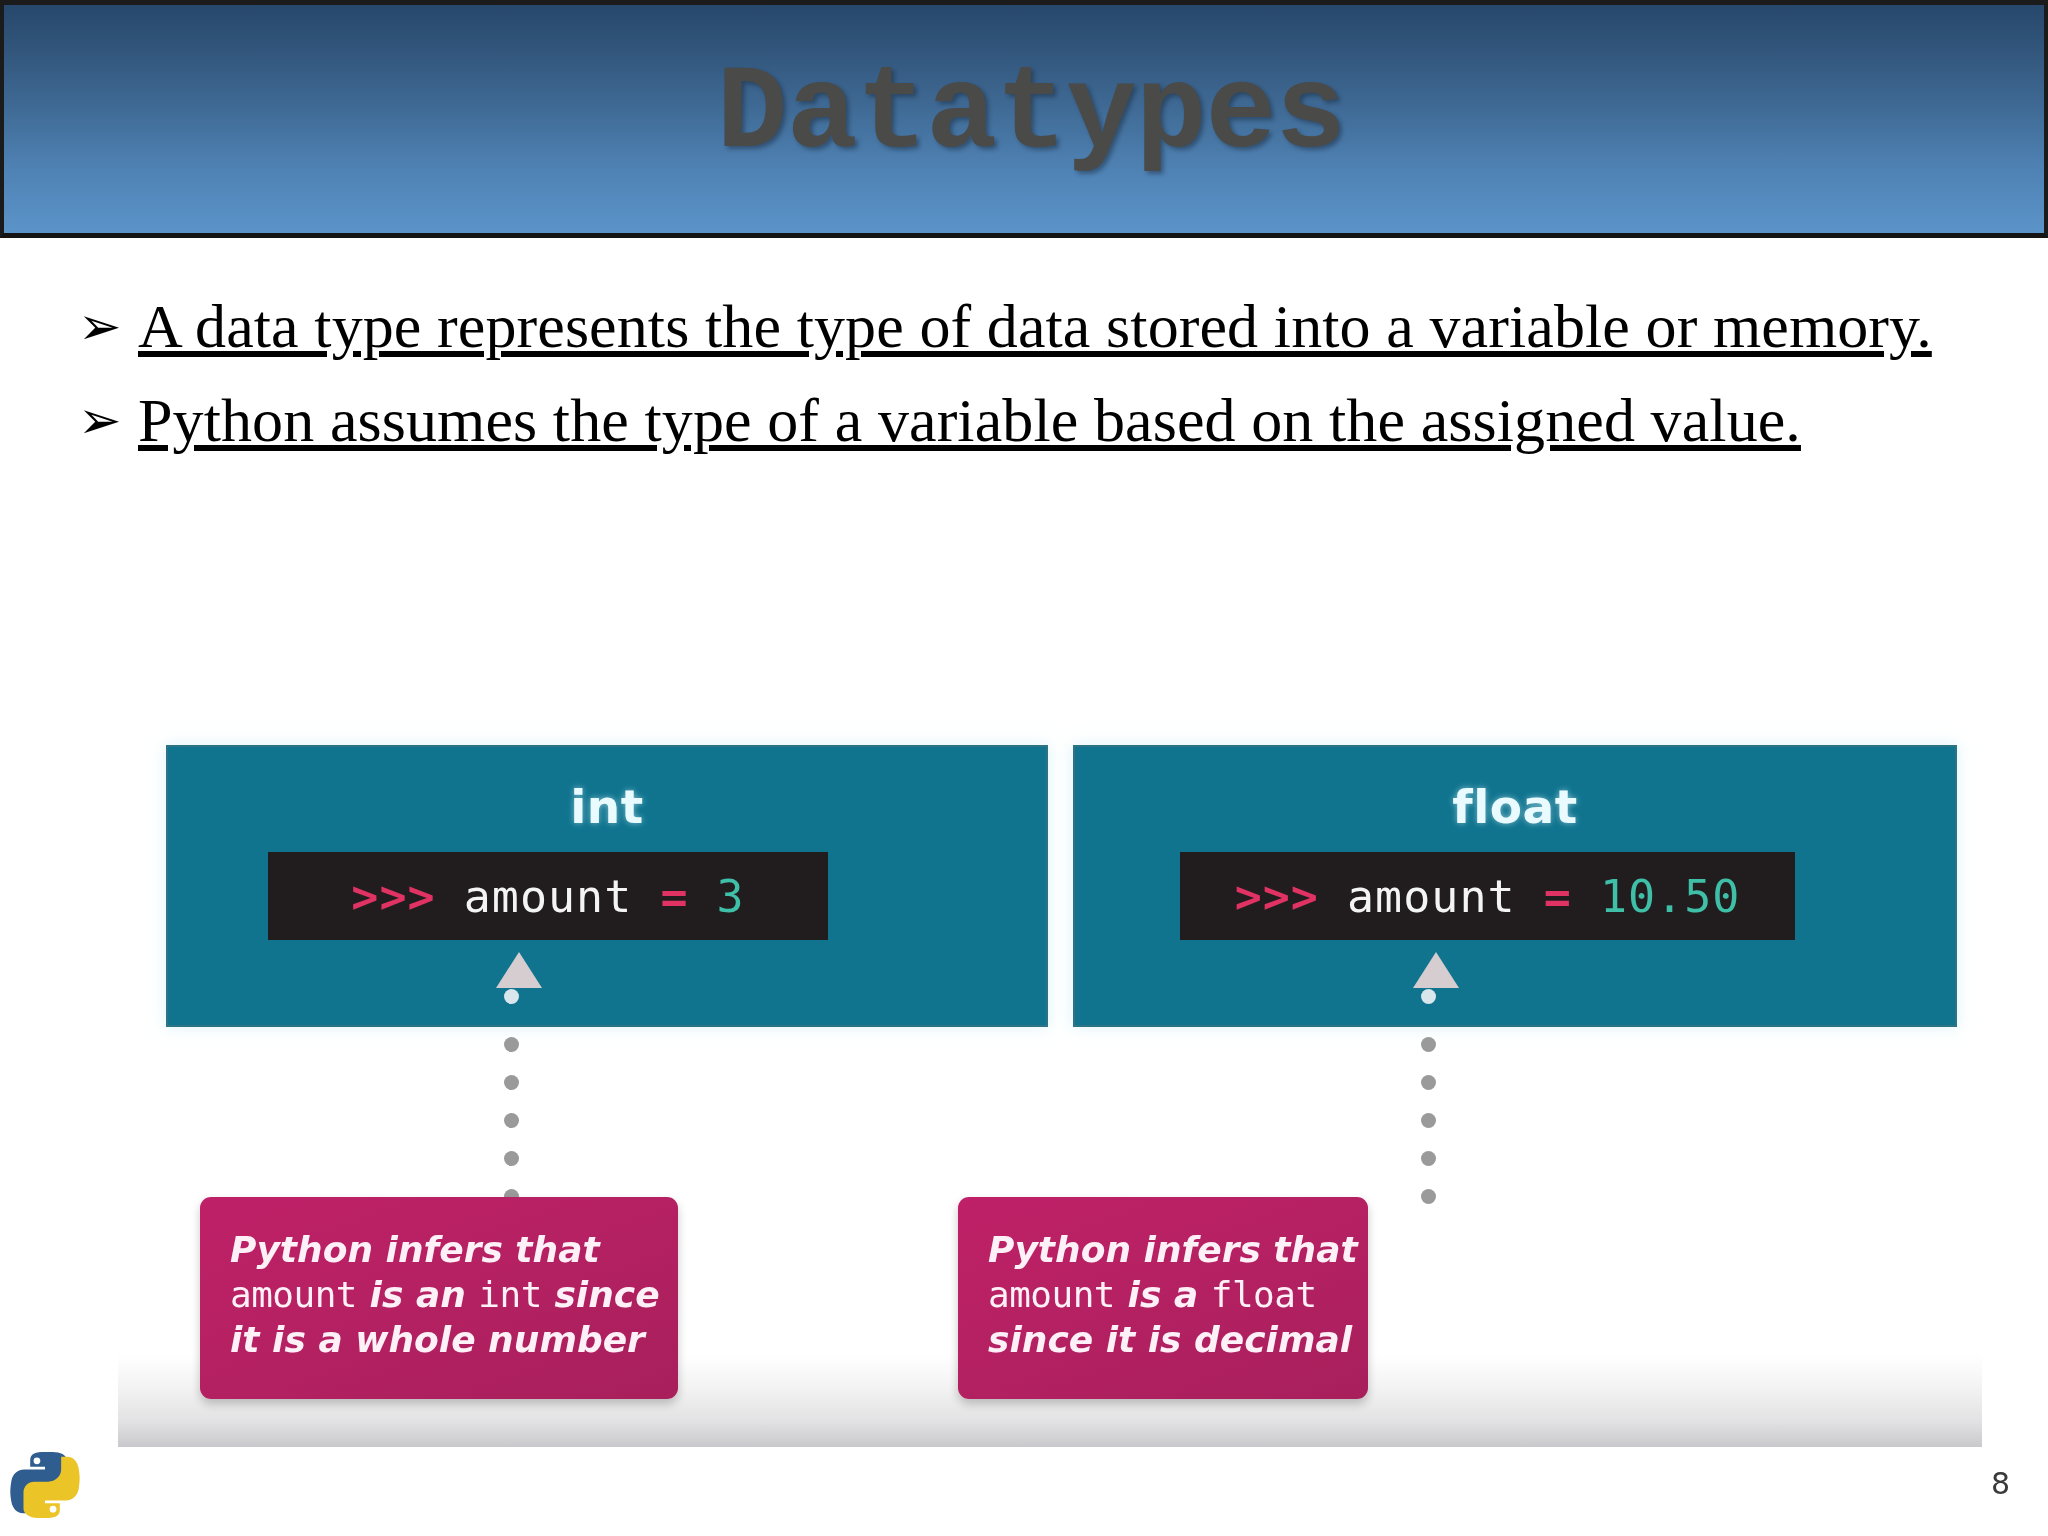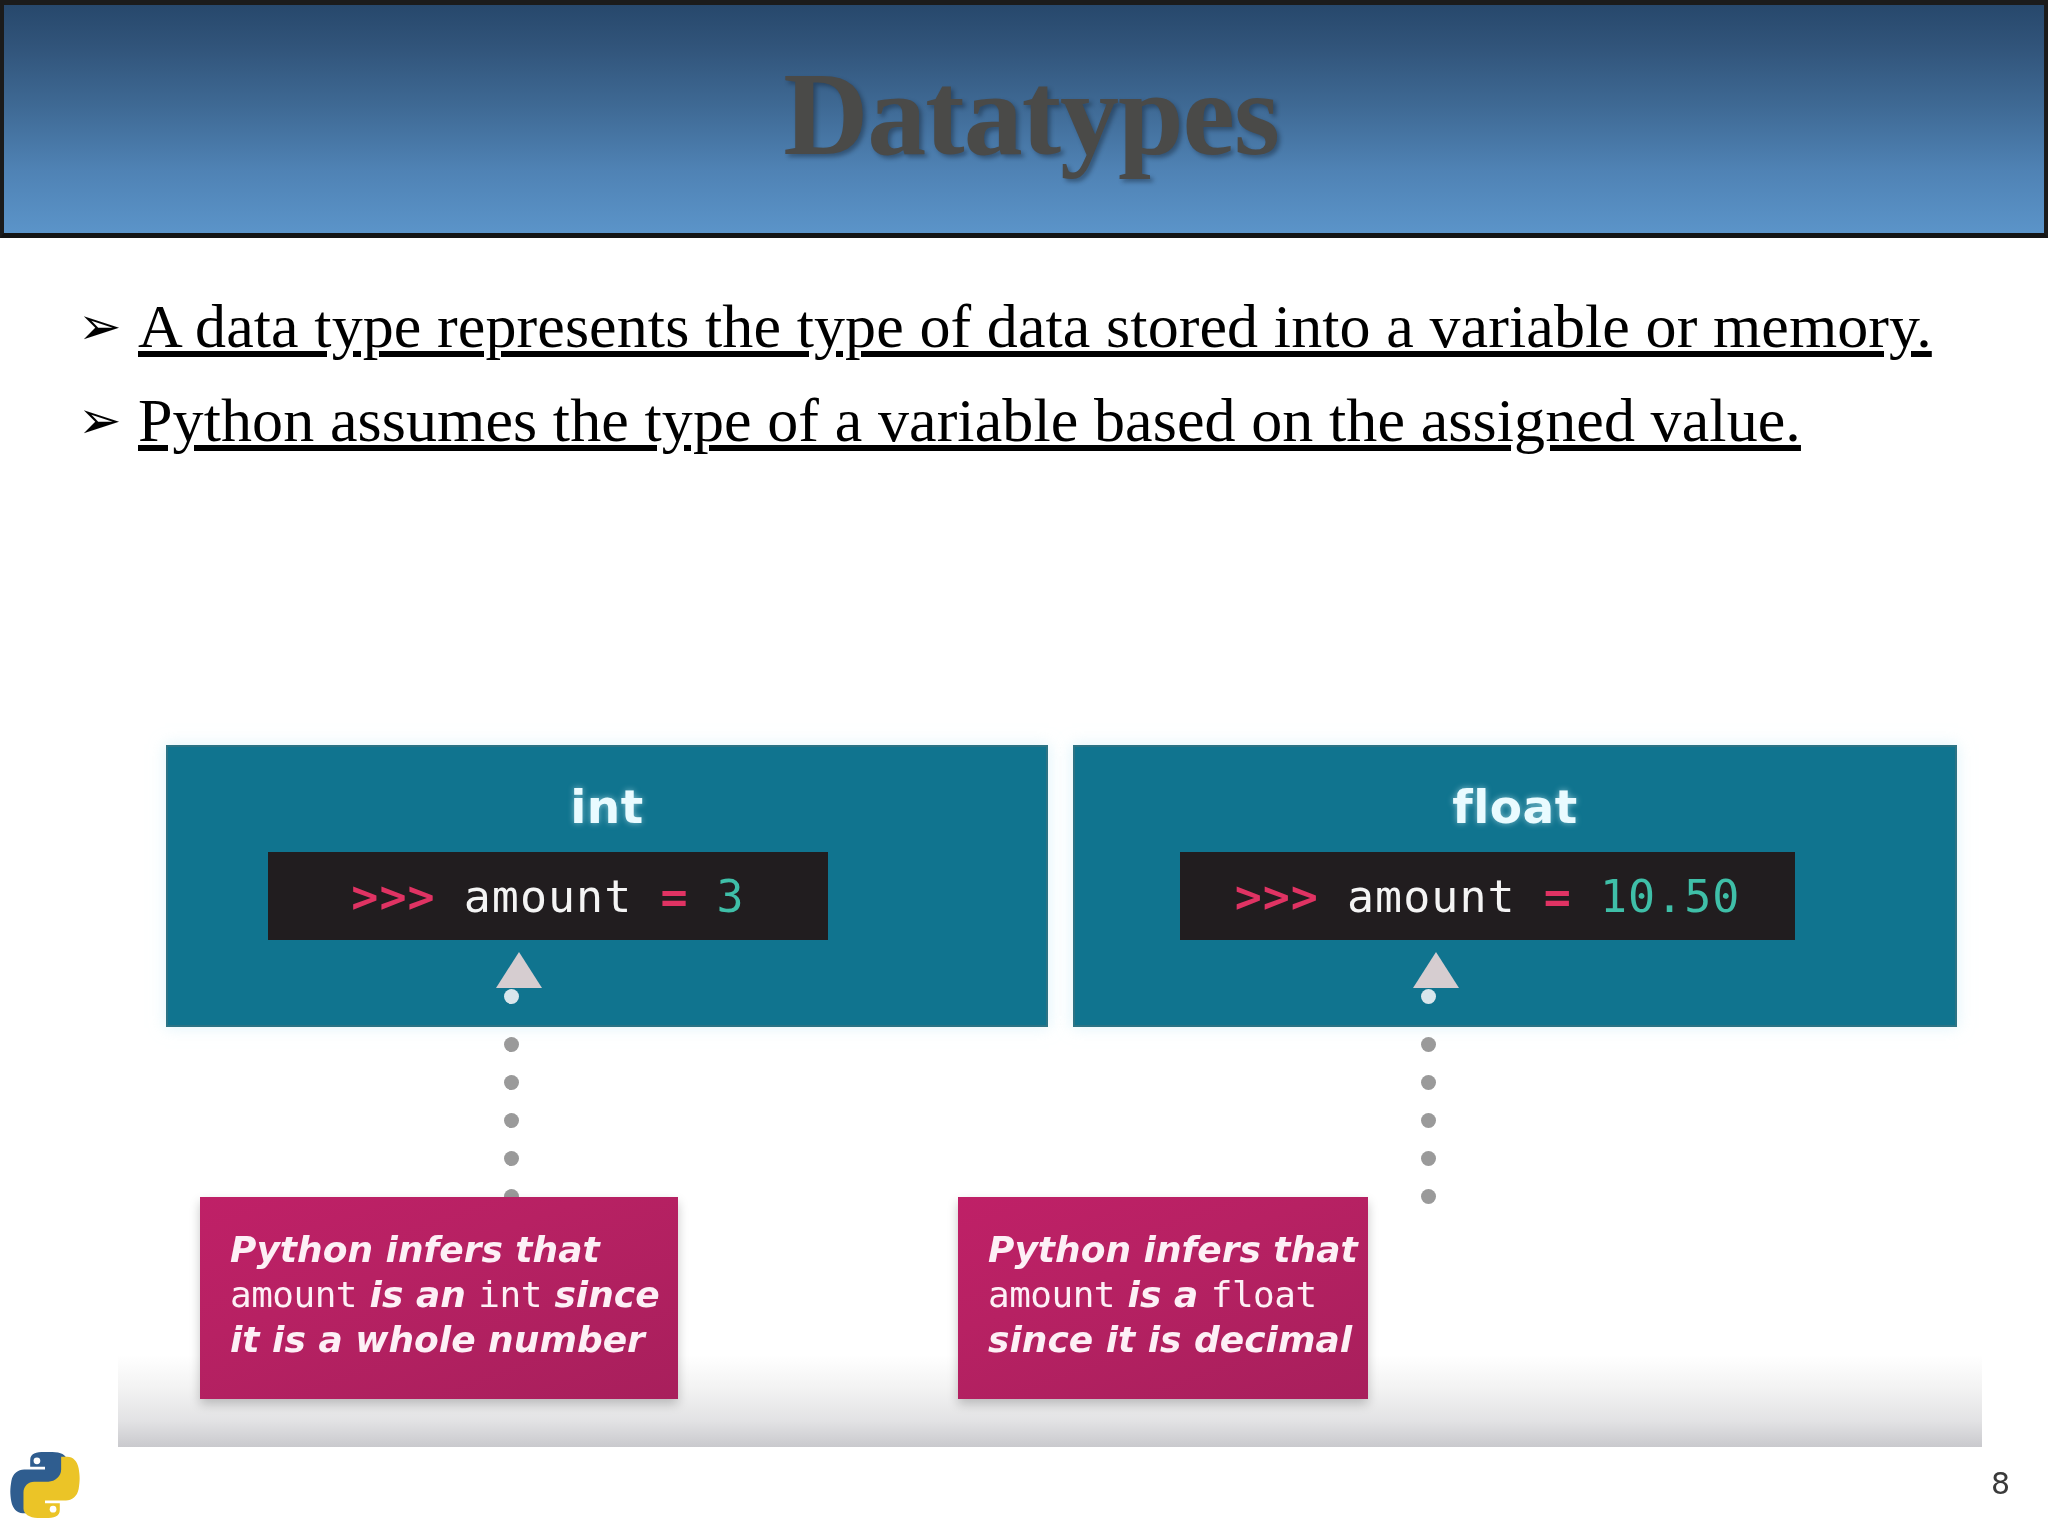--- a/index.html
+++ b/index.html
@@ -33,21 +33,21 @@
     border-top: 5px solid #1b1b1b;
     border-bottom: 5px solid #141414;
     border-left: 4px solid #1b1b1b;
     border-right: 4px solid #1b1b1b;
     box-sizing: border-box;
     display: flex;
     align-items: center;
     justify-content: center;
   }
   #title-text {
-    font-family: Liberation Serif, serif;
+    font-family: Liberation Mono, monospace;
     font-weight: bold;
     font-size: 118px;
     line-height: 1;
     color: #4a4a48;
     letter-spacing: -1px;
     text-shadow: 3px 3px 4px rgba(20,30,45,0.42);
     transform: translateY(-4px);
     white-space: nowrap;
     margin-left: 14px;
   }
@@ -191,20 +191,21 @@
     background: #9a9a9a;
     margin-bottom: 23px;
   }
 
   .callout {
     position: absolute;
     background: linear-gradient(160deg, #bf2067 0%, #b72163 38%, #a81f5c 100%);
     box-shadow: 0 5px 10px rgba(0,0,0,0.22);
     padding: 30px 28px 26px 30px;
     box-sizing: border-box;
+    border-radius: 11px;
   }
   #callout-int   { left: 82px;  top: 462px; width: 478px; height: 202px; }
   #callout-float { left: 840px; top: 462px; width: 410px; height: 202px; }
 
   .callout-line {
     font-family: "DejaVu Sans", sans-serif;
     font-size: 36px;
     line-height: 45px;
     color: #fdf0f6;
     white-space: nowrap;

